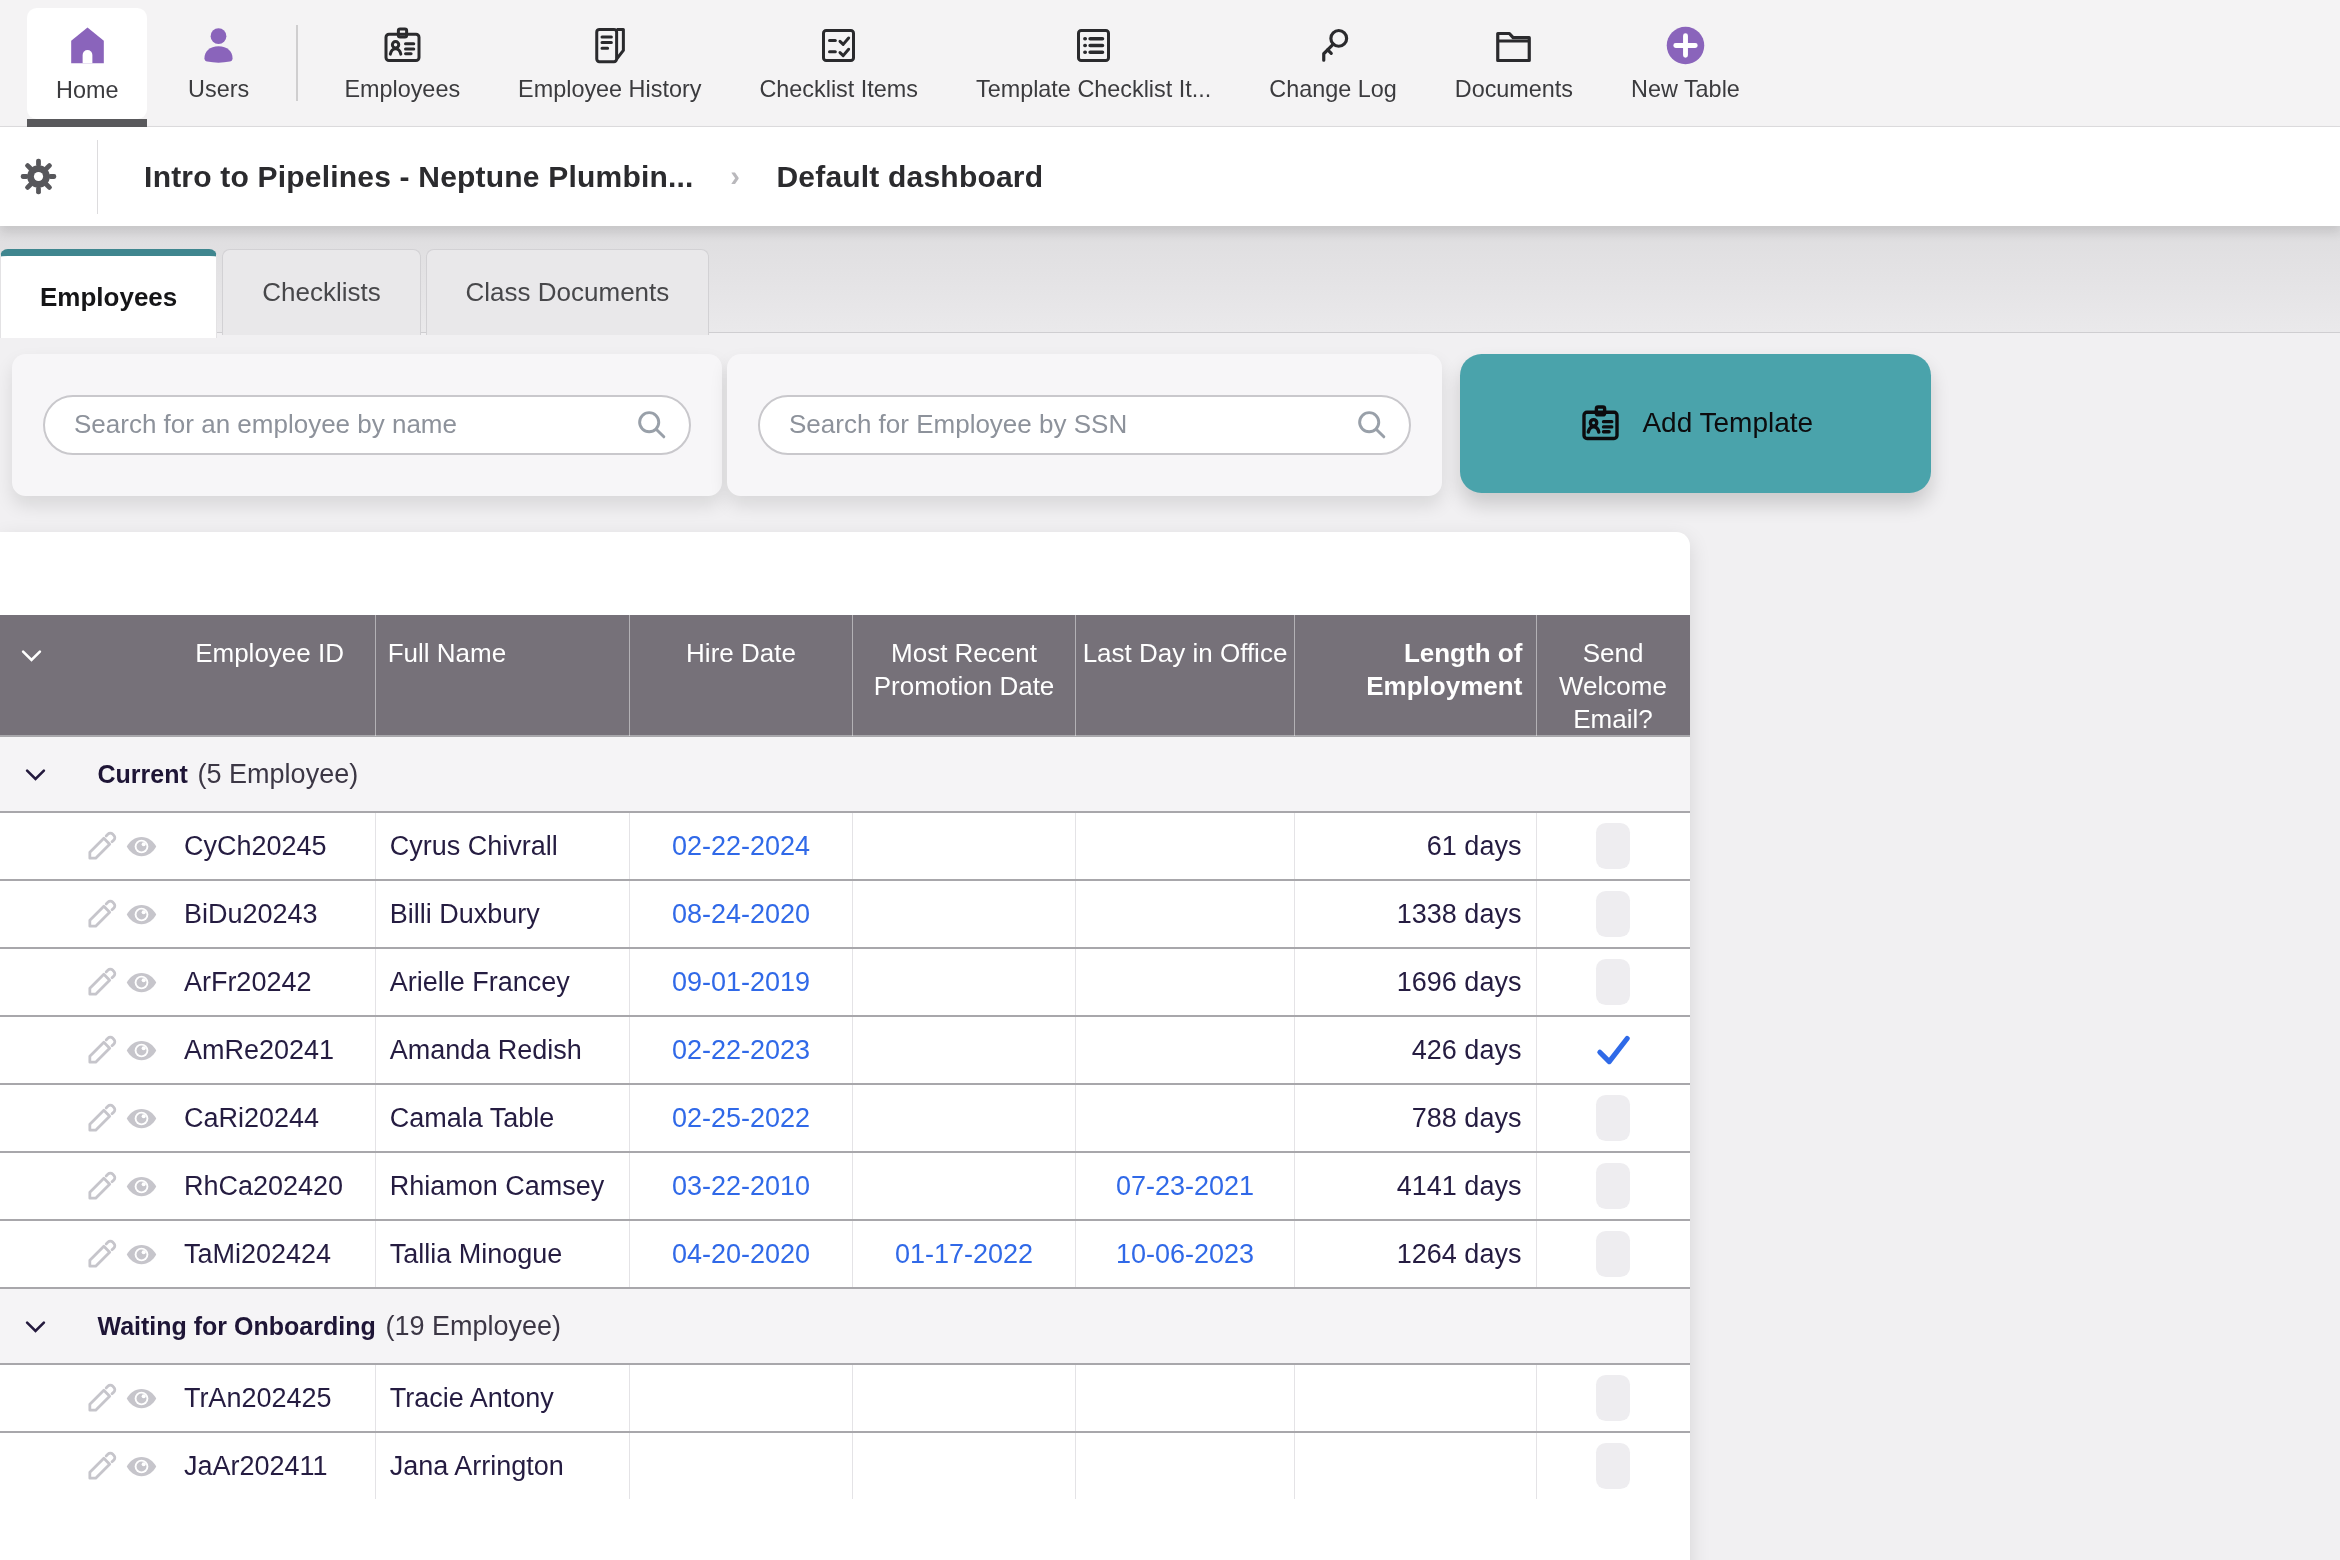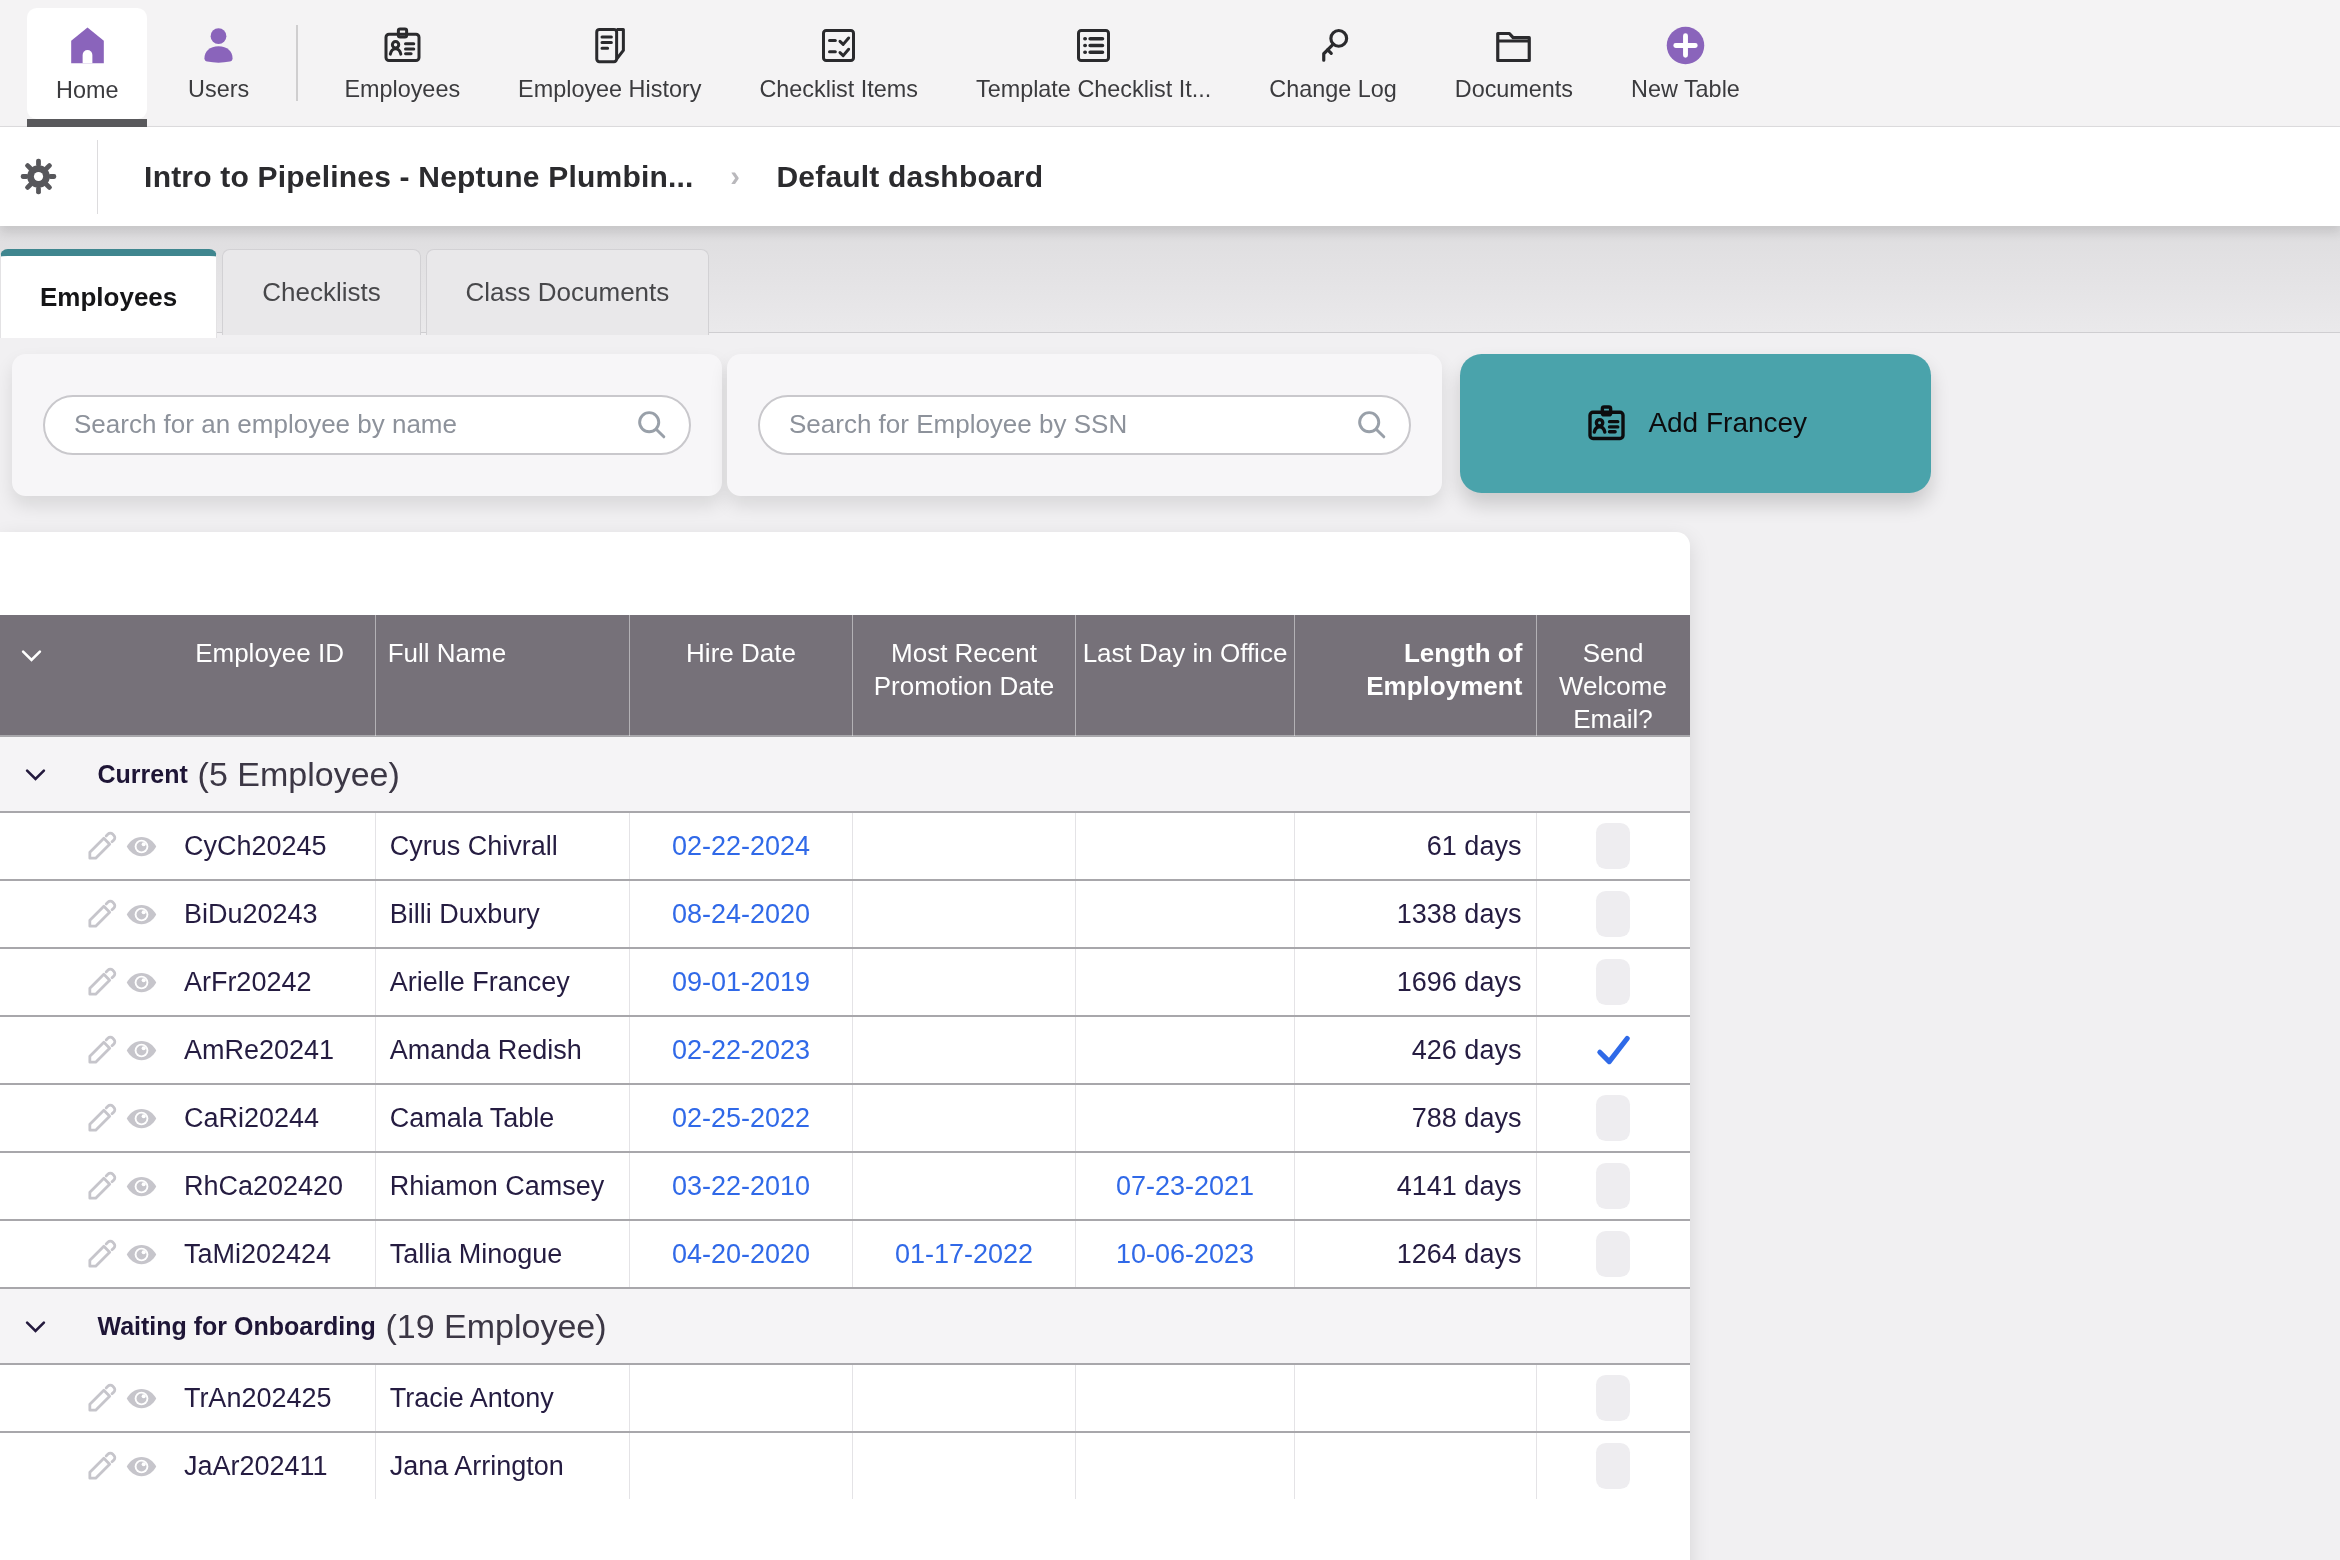--- a/index.html
+++ b/index.html
@@ -65,21 +65,21 @@
   .th + .th { border-left:1px solid rgba(255,255,255,.45); }
   .th.r { text-align:right; padding-right:31px; }
   .th.r2 { text-align:right; padding-right:13.7px;font-weight:bold; }
   .th.l { text-align:left; padding-left:11.7px; }
   .th.c { text-align:center; padding-left:5.9px; padding-right:5.9px; }
   .thead-chevron { position:absolute; left:15.6px; top:25px; width:31px; height:31px; cursor:pointer; }
 
   .group-row { height:76px; background:#f5f4f6; border-top:2px solid #a8a7ab; display:flex; align-items:center; padding-left:19.5px; }
   .group-chevron { width:31px; height:31px; cursor:pointer; }
   .group-label { margin-left:47px; font-size:25px; font-weight:bold; color:#1e1536; }
-  .group-count { margin-left:9.8px; font-size:34px; color:#3c3745; }
+  .group-count { margin-left:9.8px; font-size:27px; color:#3c3745; }
 
   .row { height:68px; border-top:2px solid #a8a7ab; background:#fff; }
   .cell { display:flex; align-items:center; height:100%; font-size:27px; color:#251c41; overflow:hidden; }
   .cell + .cell { border-left:1px solid #e4e3e6; }
   .cell.id { padding-left:84px; }
   .row-ico { width:35px; height:35px; flex:0 0 auto; cursor:pointer; }
   .row-ico + .row-ico { margin-left:4.9px; }
   .id-text { margin-left:25px; }
   .cell.name { padding-left:13.7px; }
   .cell.center { justify-content:center; }
@@ -228,21 +228,21 @@
   </div>
 
   <button class="add-btn">
     <svg class="btn-ico" viewBox="0 0 24 24" fill="none" stroke="#0c0c0e" stroke-width="1.8">
       <rect x="3.2" y="6" width="17.6" height="14" rx="1.6"></rect>
       <rect x="9.8" y="3.2" width="4.4" height="4.2" rx="0.9"></rect>
       <circle cx="8.3" cy="11.6" r="1.7"></circle>
       <path d="M5.5 16.6c.4-1.9 1.5-2.9 2.8-2.9s2.4 1 2.8 2.9" stroke-linecap="round"></path>
       <path d="M13.6 11h4.4 M13.6 13.8h4.4 M13.6 16.4h3" stroke-linecap="round"></path>
     </svg>
-    <span>Add Francey</span>
+    <span>Add Template</span>
   </button>
 
   <div class="table-card">
     <div class="table-toolbar"></div>
 
     <div class="thead grid7">
       <svg class="thead-chevron" viewBox="0 0 24 24" fill="none" stroke="#ffffff" stroke-width="2" stroke-linecap="round">
         <polyline points="5.5,9 12,15.5 18.5,9"></polyline>
       </svg>
       <div class="th r">Employee ID</div>

